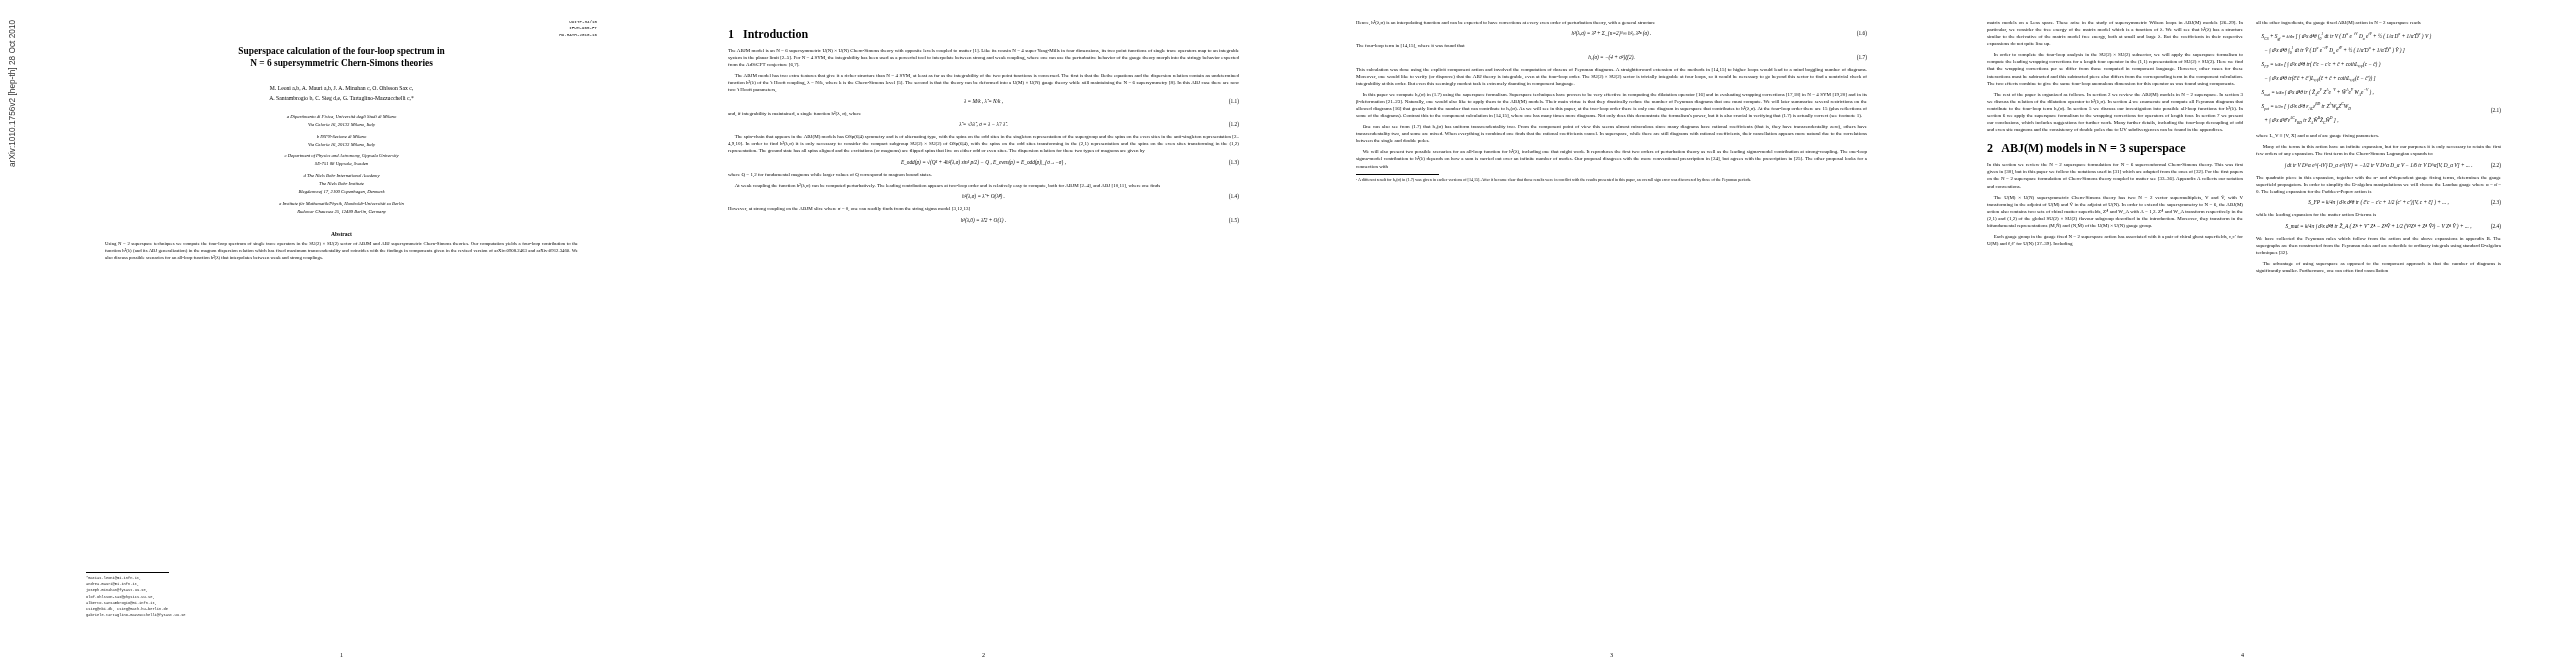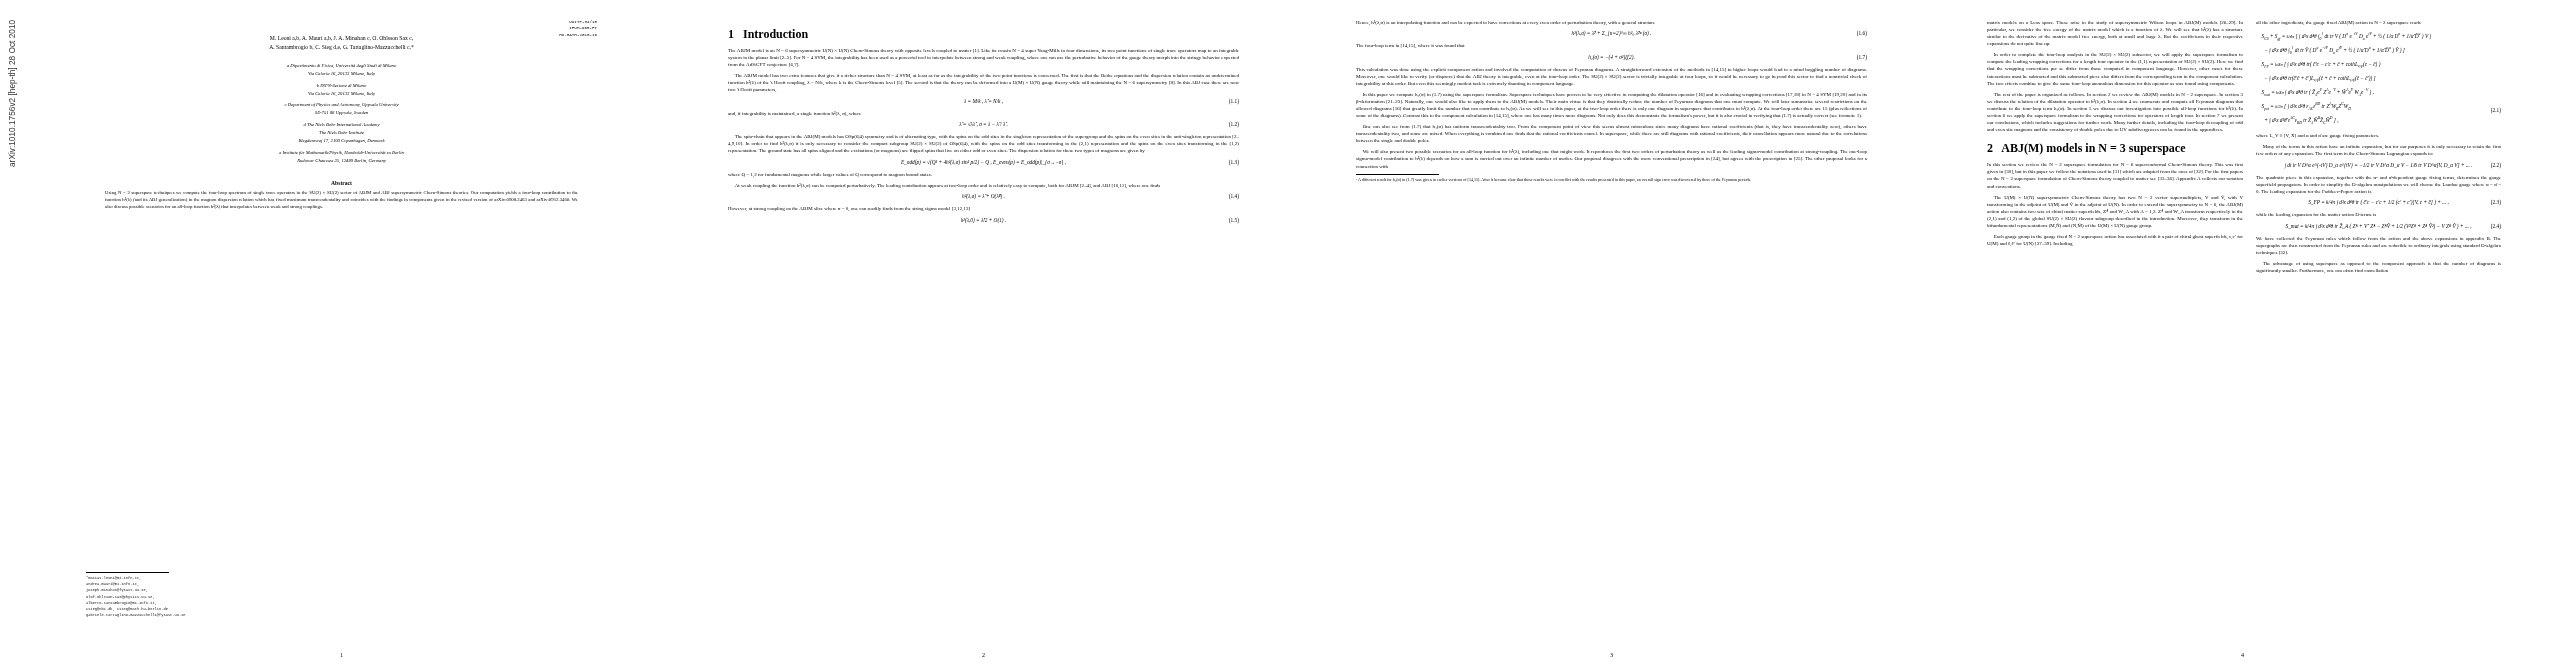--- a/index.html
+++ b/index.html
@@ -45,20 +45,24 @@
   <div class="arxiv-stamp">arXiv:1010.1756v2  [hep-th]  28 Oct 2010</div>
 
   <div class="page" id="page1">
     <div class="col" style="left:53px;right:53px;width:511px;">
       <div class="hdrcode">
         <div>UUITP-34/10</div>
         <div>IFUM-965-FT</div>
         <div>HU-MATH-2010-16</div>
       </div>
 
+      <div class="title">
+        <div>Superspace calculation of the four-loop spectrum in</div>
+        <div>N = 6 supersymmetric Chern-Simons theories</div>
+      </div>
 
       <div class="authors">
         <div>M. Leoni a,b, A. Mauri a,b, J. A. Minahan c, O. Ohlsson Sax c,</div>
         <div>A. Santambrogio b, C. Sieg d,e, G. Tartaglino-Mazzucchelli c,*</div>
       </div>
 
       <div class="affil">
         <div>a Dipartimento di Fisica, Università degli Studi di Milano</div>
         <div>Via Celoria 16, 20133 Milano, Italy</div>
         <div style="height:3.9px"></div>

